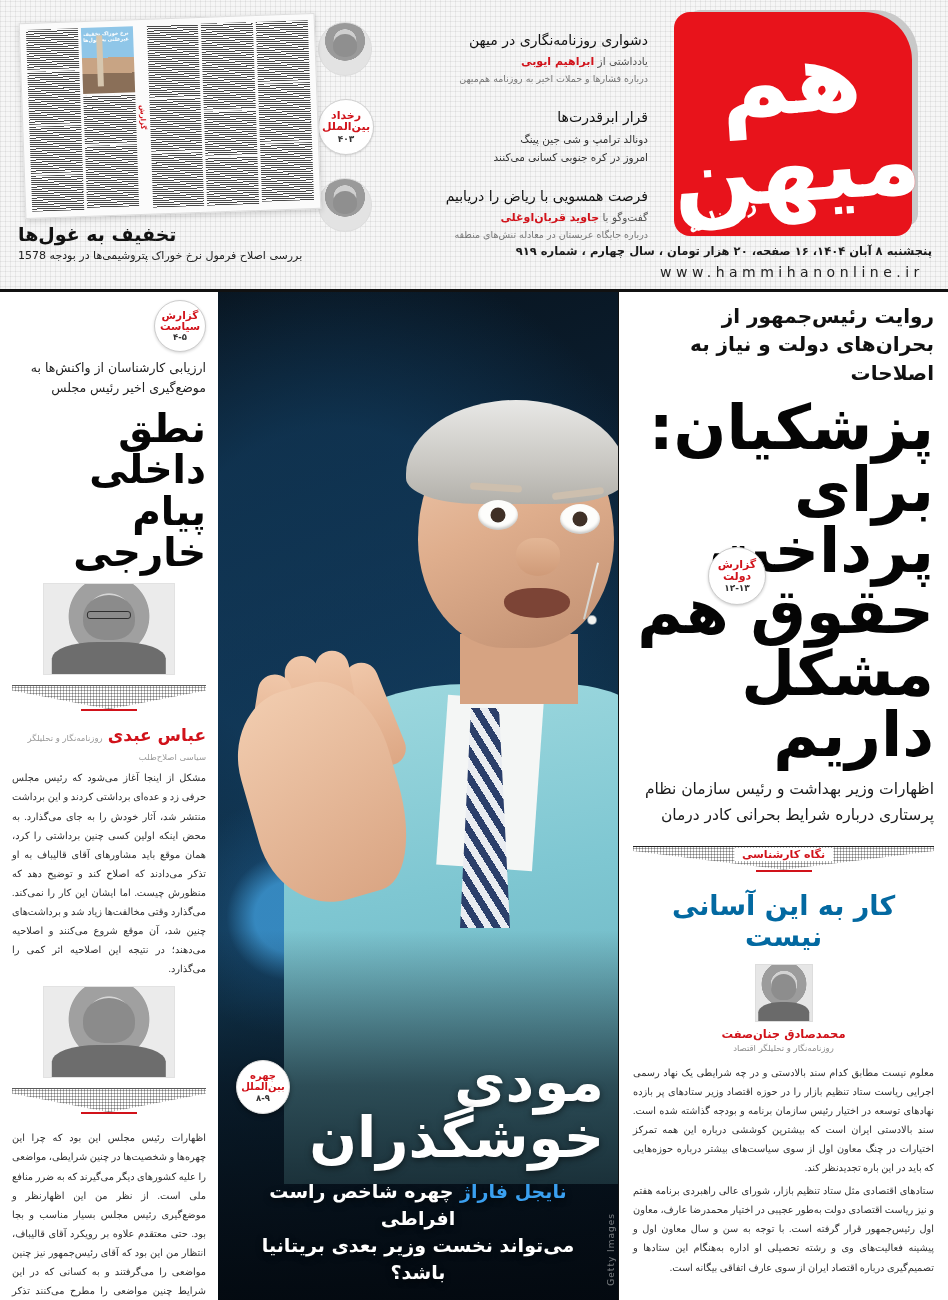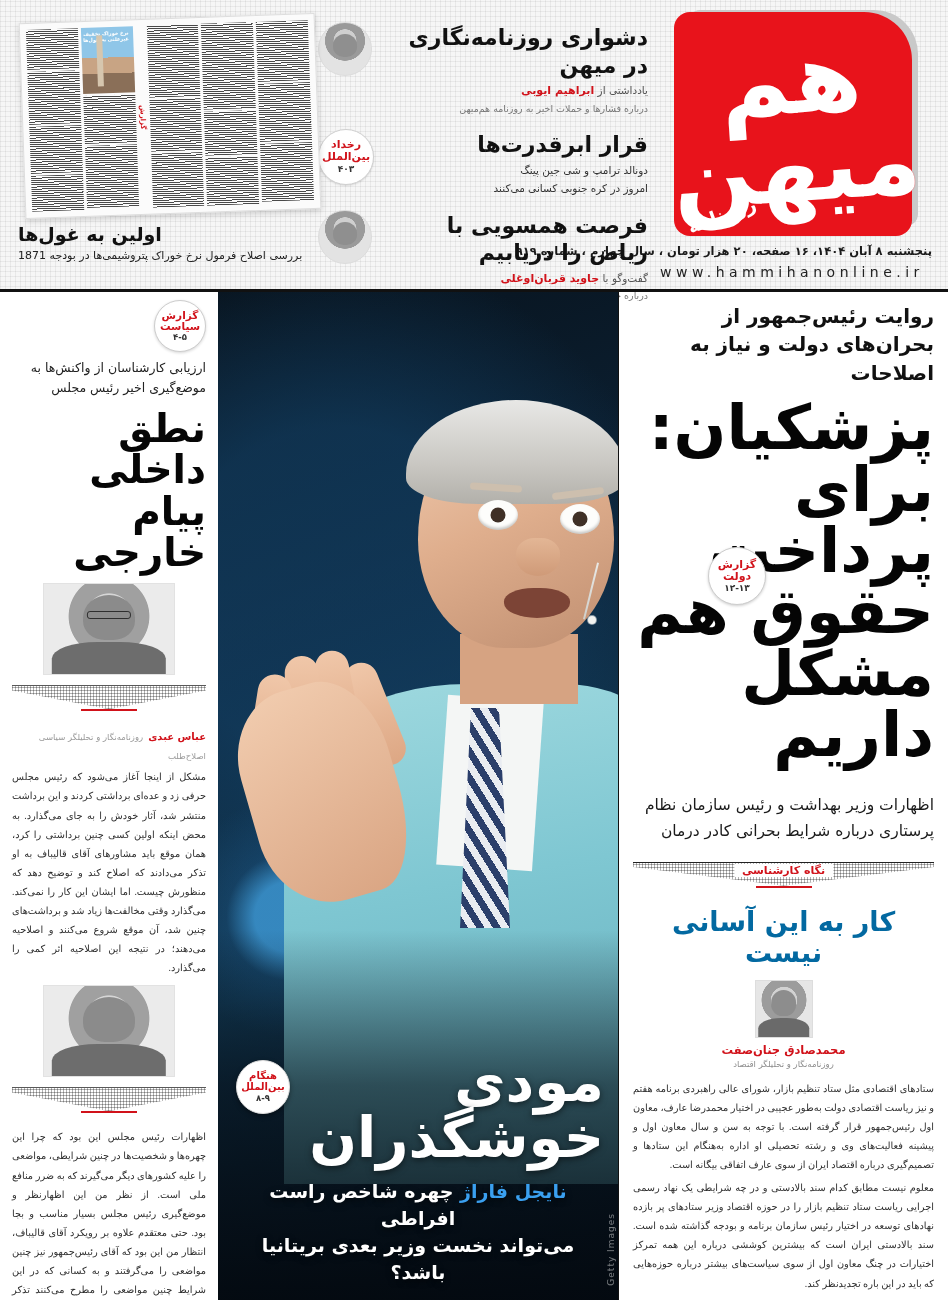--- a/index.html
+++ b/index.html
@@ -46,21 +46,21 @@
   }
   .siteline {
     margin-top:6px; text-align:center; font-size:14px; color:#222;
     letter-spacing:4.5px; direction:ltr; font-weight:500;
   }
 
   
   .teasers { position:absolute; right:300px; top:22px; width:330px; }
   .teaser { display:flex; align-items:flex-start; gap:10px; margin-bottom:13px; position:relative; }
   .teaser-text { flex:1; text-align:right; padding-top:2px; }
-  .teaser-title { font-size:22px; font-weight:bold; color:#111; line-height:1.25; }
+  .teaser-title { font-size:14px; font-weight:normal; color:#111; line-height:1.25;margin-top:8px; }
   .teaser-kicker { font-size:10.5px; color:#555; margin-top:4px; line-height:1.5; }
   .teaser-kicker .name { color:#d1121a; font-weight:bold; font-size:11px; }
   .teaser-desc { font-size:9.5px; color:#777; margin-top:2px; line-height:1.5; }
   .avatar {
     width:54px; height:54px; border-radius:50%; flex:none; position:relative;
     background: radial-gradient(circle at 50% 34%, #cfcfcf 0 26%, #9a9a9a 27% 46%, #e3e3e3 47% 100%);
     border:1px solid #dcdcdc; overflow:hidden;
   }
   .avatar .head { position:absolute; left:50%; top:22%; width:46%; height:44%; transform:translateX(-50%);
     background:#8f8f8f; border-radius:50% 50% 45% 45%; }
@@ -108,21 +108,21 @@
     text-align:right; color:#050505; letter-spacing:-1px; position:relative;
   }
   .lead-badge {
     position:absolute; right:168px; top:150px; width:58px; height:58px; border-radius:50%;
     background:#fff; border:1px solid #cdcdcd; display:flex; flex-direction:column;
     align-items:center; justify-content:center; line-height:1.1; z-index:3;
     box-shadow:0 1px 3px rgba(0,0,0,.2);
   }
   .lead-badge span{color:#d1121a;font-weight:bold;font-size:11px;}
   .lead-badge .pg{color:#333;font-size:9px;margin-top:1px;}
-  .lead-sub { margin-top:28px; font-size:15.5px; line-height:1.62; text-align:right; color:#1a1a1a; }
+  .lead-sub { margin-top:12px; font-size:15.5px; line-height:1.62; text-align:right; color:#1a1a1a; }
 
   .divider { margin:18px 0 10px; position:relative; height:34px; }
   .divider .fan {
     position:absolute; left:0; right:0; top:0; height:24px;
     background: repeating-linear-gradient(0deg, rgba(0,0,0,.30) 0 1px, transparent 1px 3px),
                 repeating-linear-gradient(90deg, rgba(0,0,0,.30) 0 1px, transparent 1px 3px);
     clip-path: polygon(0 0, 100% 0, 100% 22%, 50% 100%, 0 22%);
     border-top:1.5px solid #222;
   }
   .divider .lbl {
@@ -350,22 +350,22 @@
           <div class="tblk" style="height:44px"></div>
           <div class="tblk" style="height:48px"></div>
         </div>
         <div class="tcol">
           <div class="tblk" style="height:60px"></div>
           <div class="tblk" style="height:58px"></div>
           <div class="tblk" style="height:58px"></div>
         </div>
       </div>
       <div class="thumb-title">
-        <h3>اولین به غول‌ها</h3>
-        <p>بررسی اصلاح فرمول نرخ خوراک پتروشیمی‌ها در بودجه 1871</p>
+        <h3>تخفیف به غول‌ها</h3>
+        <p>بررسی اصلاح فرمول نرخ خوراک پتروشیمی‌ها در بودجه 1578</p>
       </div>
     </div>
   </div>
 
   <div class="body">
 
     <div class="col-lead">
       <div class="lead-kicker">روایت رئیس‌جمهور از بحران‌های دولت و نیاز به اصلاحات</div>
       <div class="lead-head">
         <span>پزشکیان: برای پرداخت حقوق هم مشکل داریم</span>
@@ -388,22 +388,22 @@
       <div class="byline">
         <div class="pic">
           <div class="head"></div>
           <div class="body2"></div>
         </div>
         <div class="nm">محمدصادق جنان‌صفت</div>
         <div class="rl">روزنامه‌نگار و تحلیلگر اقتصاد</div>
       </div>
 
       <div class="body-text">
+        <p>معلوم نیست مطابق کدام سند بالادستی و در چه شرایطی یک نهاد رسمی اجرایی ریاست ستاد تنظیم بازار را در حوزه اقتصاد وزیر ستادهای پر بازده نهادهای توسعه در اختیار رئیس سازمان برنامه و بودجه گذاشته شده است. سند بالادستی ایران است که بیشترین کوششی درباره این همه تمرکز اختیارات در چنگ معاون اول از سوی سیاست‌های بیشتر درباره حوزه‌هایی که باید در این باره تجدیدنظر کند.</p>
         <p>ستادهای اقتصادی مثل ستاد تنظیم بازار، شورای عالی راهبردی برنامه هفتم و نیز ریاست اقتصادی دولت به‌طور عجیبی در اختیار محمدرضا عارف، معاون اول رئیس‌جمهور قرار گرفته است. با توجه به سن و سال معاون اول و پیشینه فعالیت‌های وی و رشته تحصیلی او اداره به‌هنگام این ستادها و تصمیم‌گیری درباره اقتصاد ایران از سوی عارف اتفاقی بیگانه است.</p>
-        <p>معلوم نیست مطابق کدام سند بالادستی و در چه شرایطی یک نهاد رسمی اجرایی ریاست ستاد تنظیم بازار را در حوزه اقتصاد وزیر ستادهای پر بازده نهادهای توسعه در اختیار رئیس سازمان برنامه و بودجه گذاشته شده است. سند بالادستی ایران است که بیشترین کوششی درباره این همه تمرکز اختیارات در چنگ معاون اول از سوی سیاست‌های بیشتر درباره حوزه‌هایی که باید در این باره تجدیدنظر کند.</p>
 
       </div>
     </div>
 
     <div class="col-photo">
       <div class="photo-bg"></div>
       <div class="photo-figure">
         <div class="pf-suit"></div>
         <div class="pf-shirt"></div>
         <div class="pf-tie"></div>
@@ -422,21 +422,21 @@
         <div class="pf-finger pf-f2"></div>
         <div class="pf-finger pf-f3"></div>
         <div class="pf-finger pf-f4"></div>
         <div class="pf-hand"></div>
       </div>
       <div class="photo-shade"></div>
       <div class="photo-credit">Getty Images</div>
 
       <div class="photo-caption">
         <div class="pc-badge">
-          <span>هنگام</span>
+          <span>چهره</span>
           <span>بین‌الملل</span>
           <span class="pg">۸-۹</span>
         </div>
         <div class="pc-title">مودی خوشگذران</div>
         <div class="pc-sub">
           <span class="hl">نایجل فاراژ</span>
           <span>چهره شاخص راست افراطی</span>
           <br>
           <span>می‌تواند نخست وزیر بعدی بریتانیا باشد؟</span>
         </div>
@@ -457,21 +457,21 @@
         <div class="body3"></div>
         <div class="glass"></div>
       </div>
 
       <div class="divider" style="margin:10px 0 6px">
         <div class="fan"></div>
         <div class="tick"></div>
       </div>
 
       <div style="text-align:right;margin-bottom:4px">
-        <span class="nm" style="color:#d1121a;font-size:10px;font-weight:bold">عباس عبدی</span>
+        <span class="nm" style="color:#d1121a;font-size:17px;font-weight:bold">عباس عبدی</span>
         <span style="color:#9a9a9a;font-size:8.5px">روزنامه‌نگار و تحلیلگر سیاسی اصلاح‌طلب</span>
       </div>
       <div class="body-text">
         <p>مشکل از اینجا آغاز می‌شود که رئیس مجلس حرفی زد و عده‌ای برداشتی کردند و این برداشت منتشر شد، آثار خودش را به جای می‌گذارد. به محض اینکه اولین کسی چنین برداشتی را کرد، همان موقع باید مشاورهای آقای قالیباف به او تذکر می‌دادند که اصلاح کند و توضیح دهد که منظورش چیست. اما ایشان این کار را نمی‌کند. می‌گذارد وقتی مخالفت‌ها زیاد شد و برداشت‌های چنین شد، آن موقع شروع می‌کنند و اصلاحیه می‌دهند؛ در نتیجه این اصلاحیه اثر کمی را می‌گذارد.</p>
       </div>
 
       <div class="wide-pic" style="margin-top:8px">
         <div class="head"></div>
         <div class="body3"></div>
       </div>

